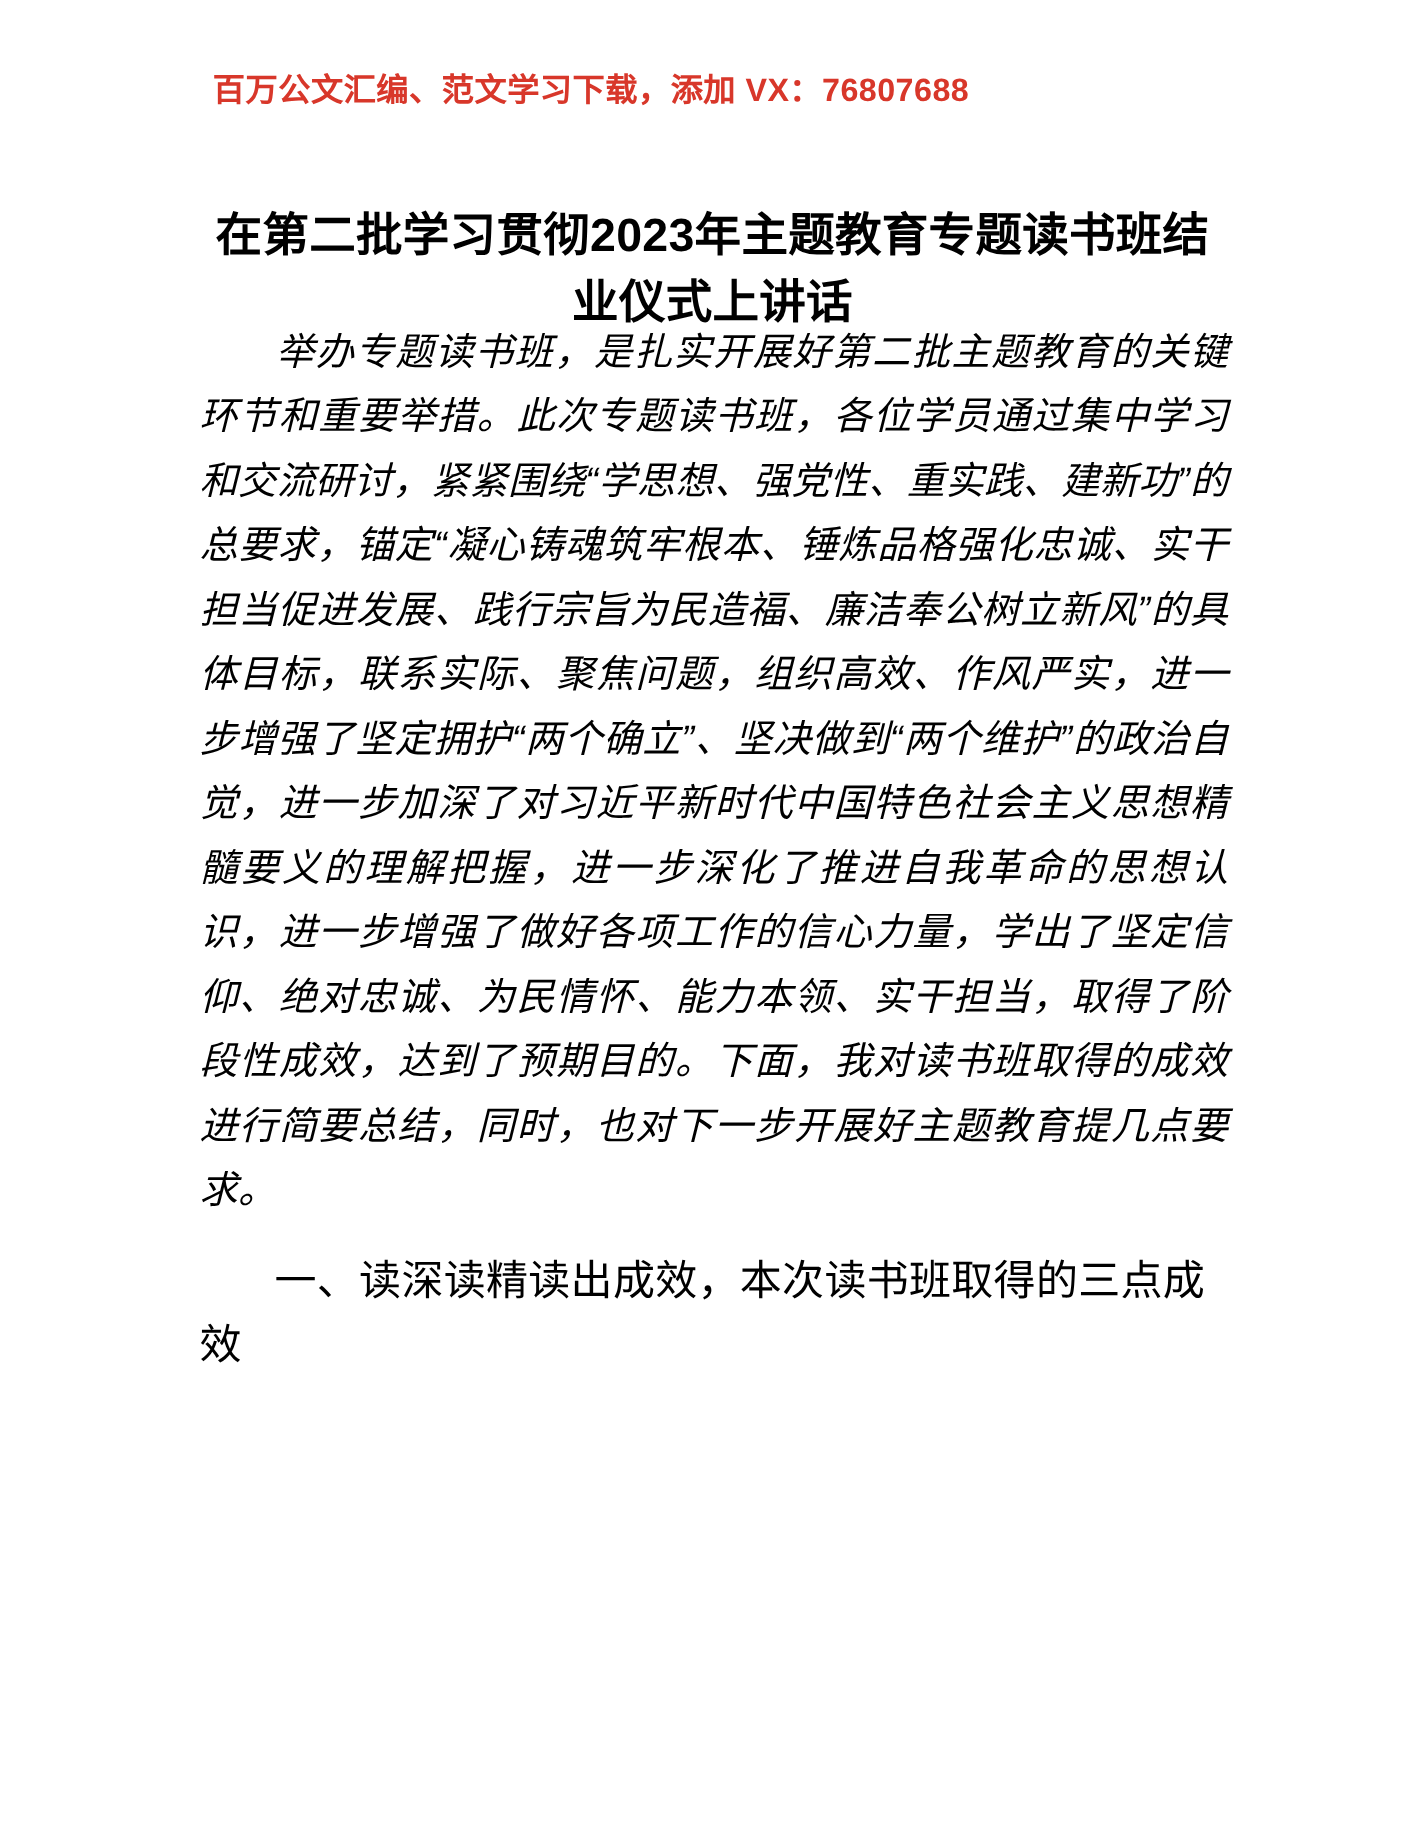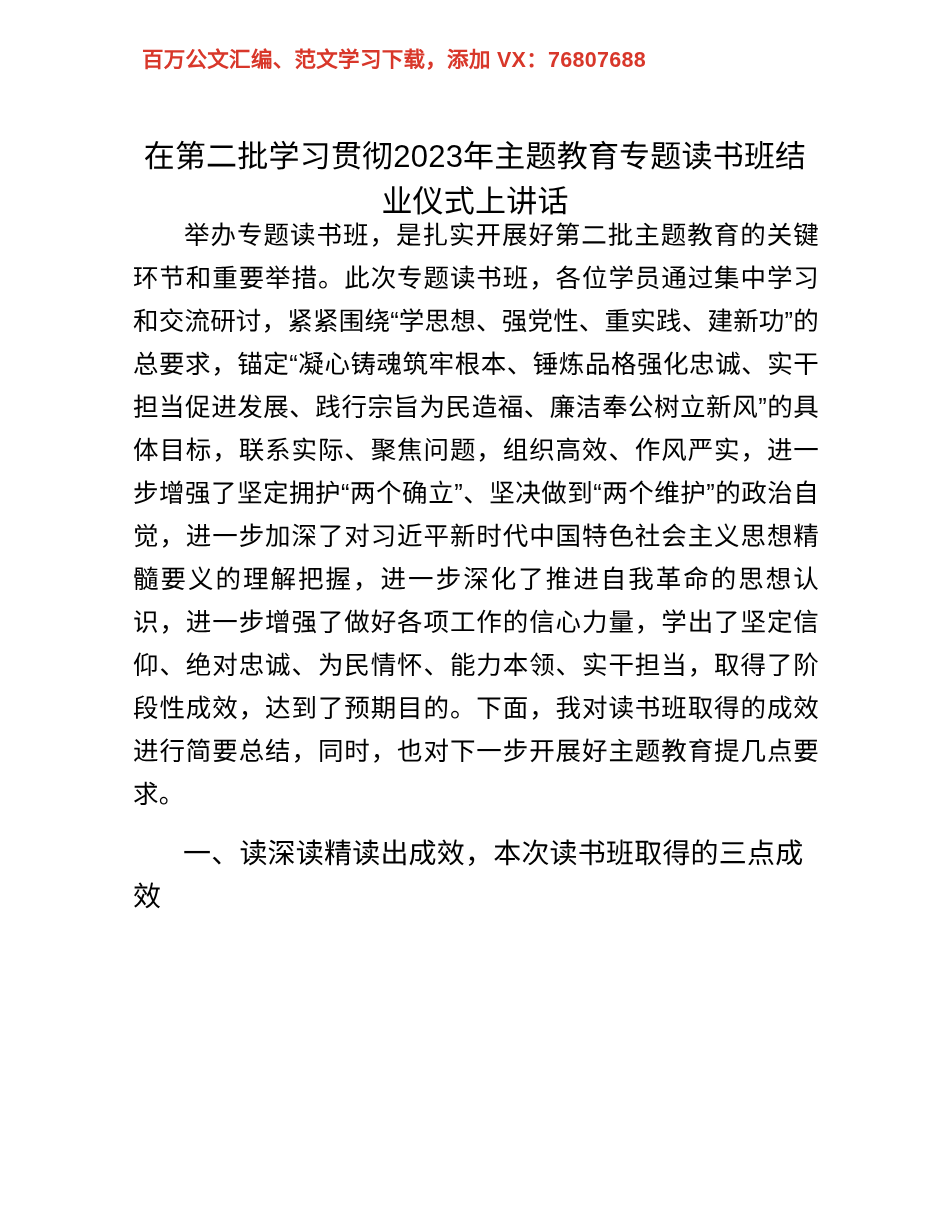--- a/index.html
+++ b/index.html
@@ -41,21 +41,21 @@
   }
 
   
   .doc-title {
     position: absolute;
     top: 113px;
     left: 133px;
     width: 684px;
     text-align: center;
     font-size: 31px;
-    font-weight: 400;
+    font-weight: 700;
     line-height: 45px;
     letter-spacing: 0.2px;
   }
 
   
   .body-block {
     position: absolute;
     top: 214px;
     left: 133px;
     width: 686px;
@@ -72,20 +72,21 @@
   .para {
     font-size: 25.5px;
     line-height: 43px;
     text-indent: 51px;
     margin: 0 0 0 0;
     text-align: justify;
     text-align-last: left;
     text-justify: inter-ideograph;
     letter-spacing: 0.2px;
     word-break: break-all;
+    font-style: italic;
   }
 
   .section-heading {
     font-size: 28px;
     line-height: 43px;
     text-indent: 50px;
     margin: 16px 0 14px 0;
     letter-spacing: 0.2px;
     font-weight: 400;
   }

